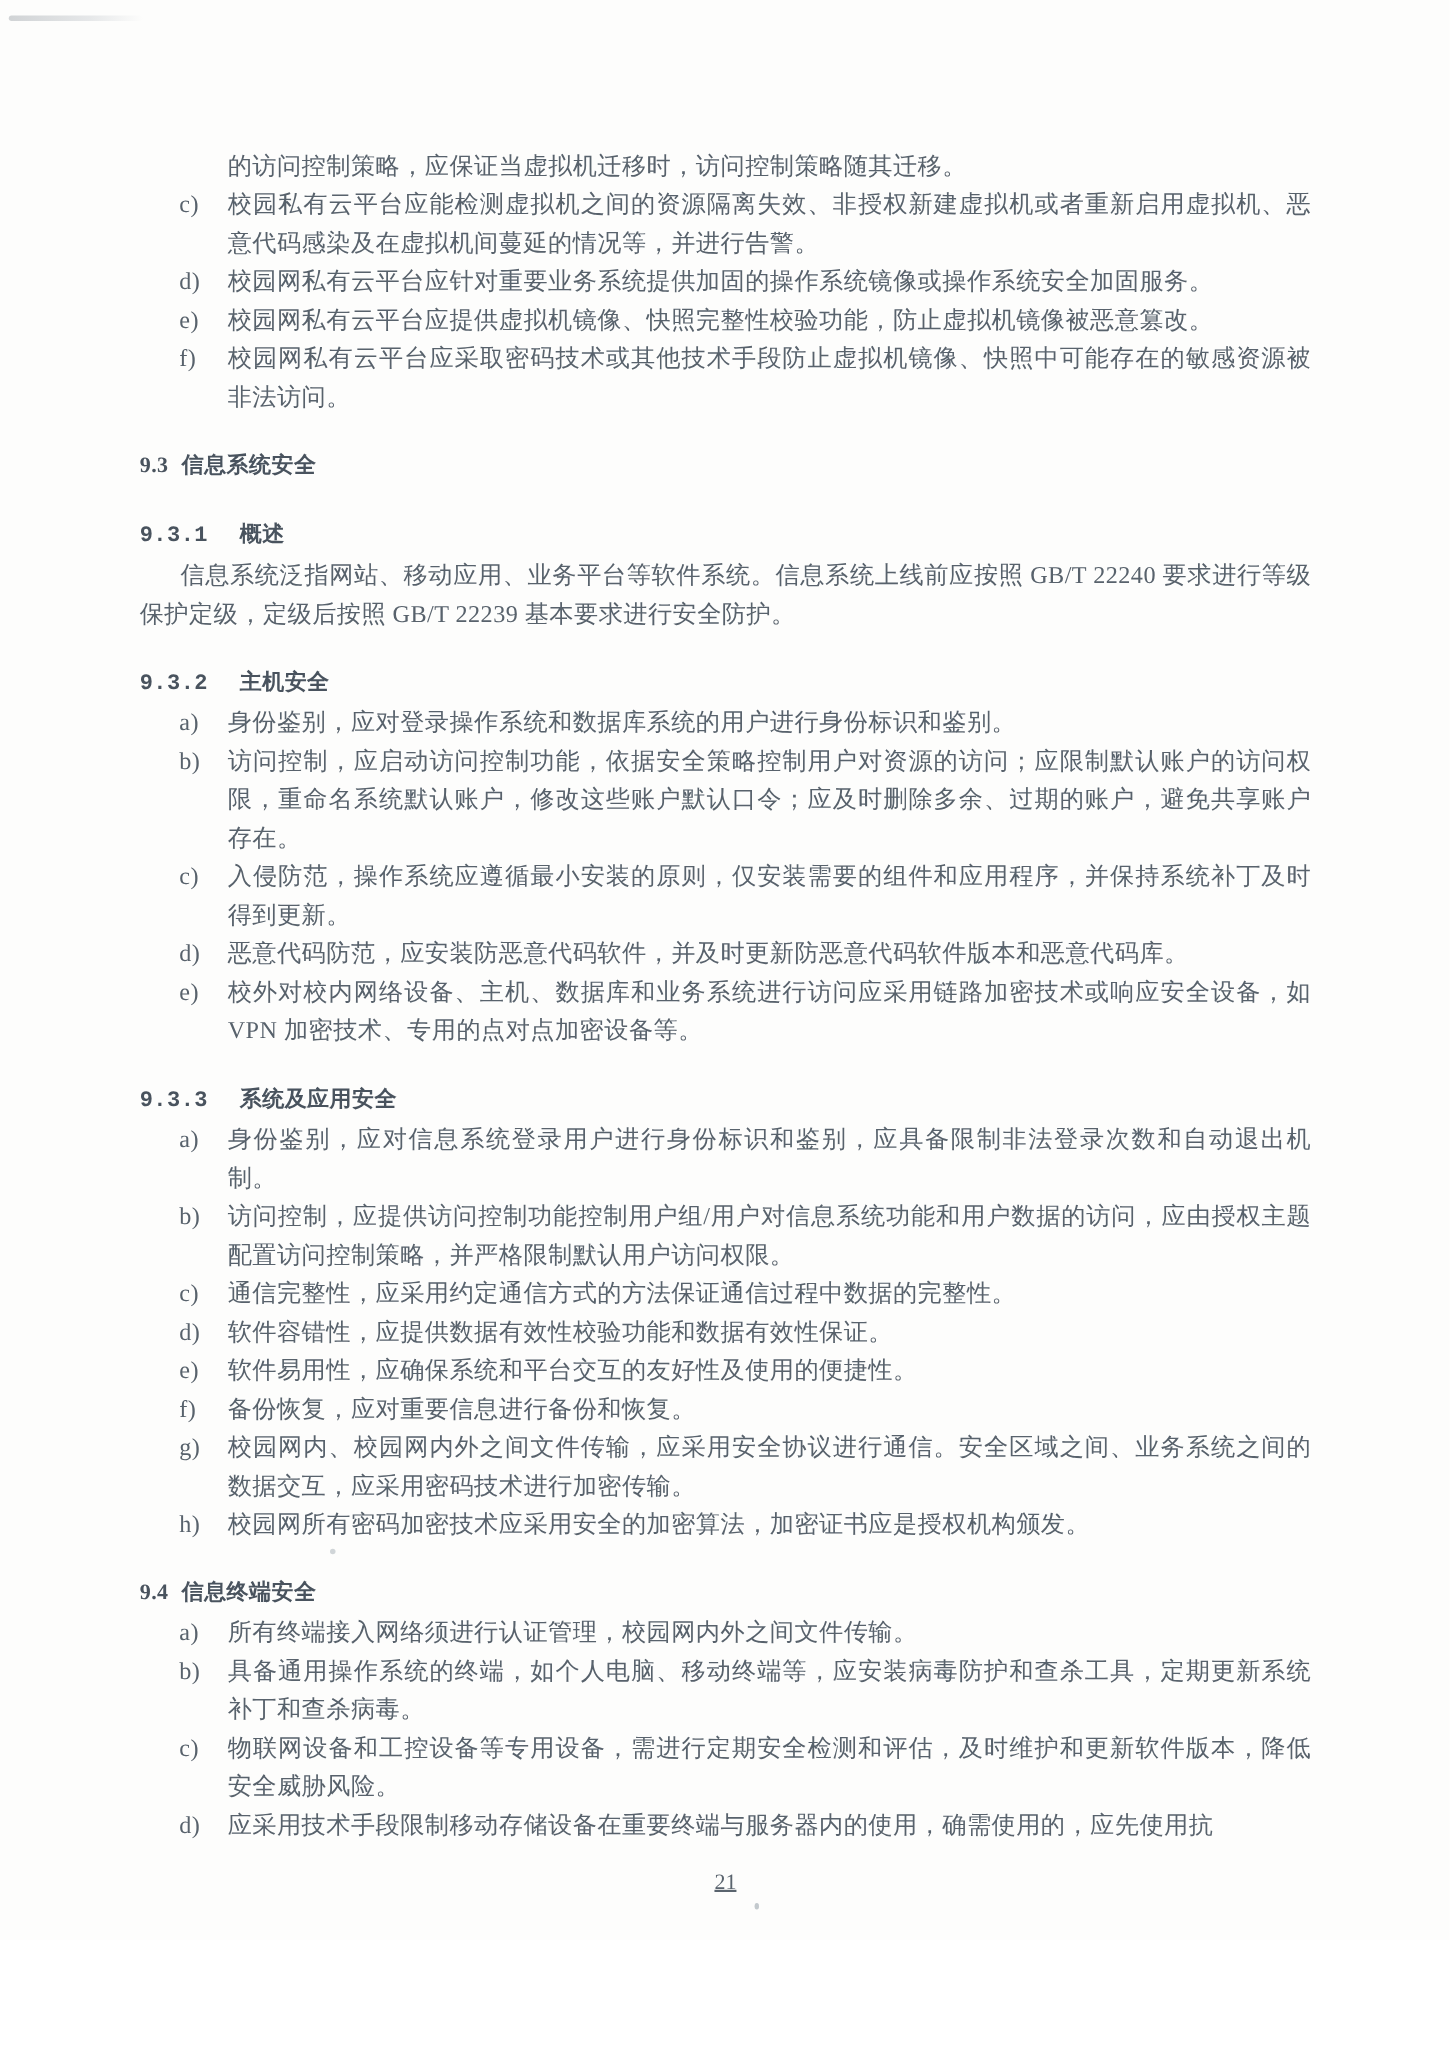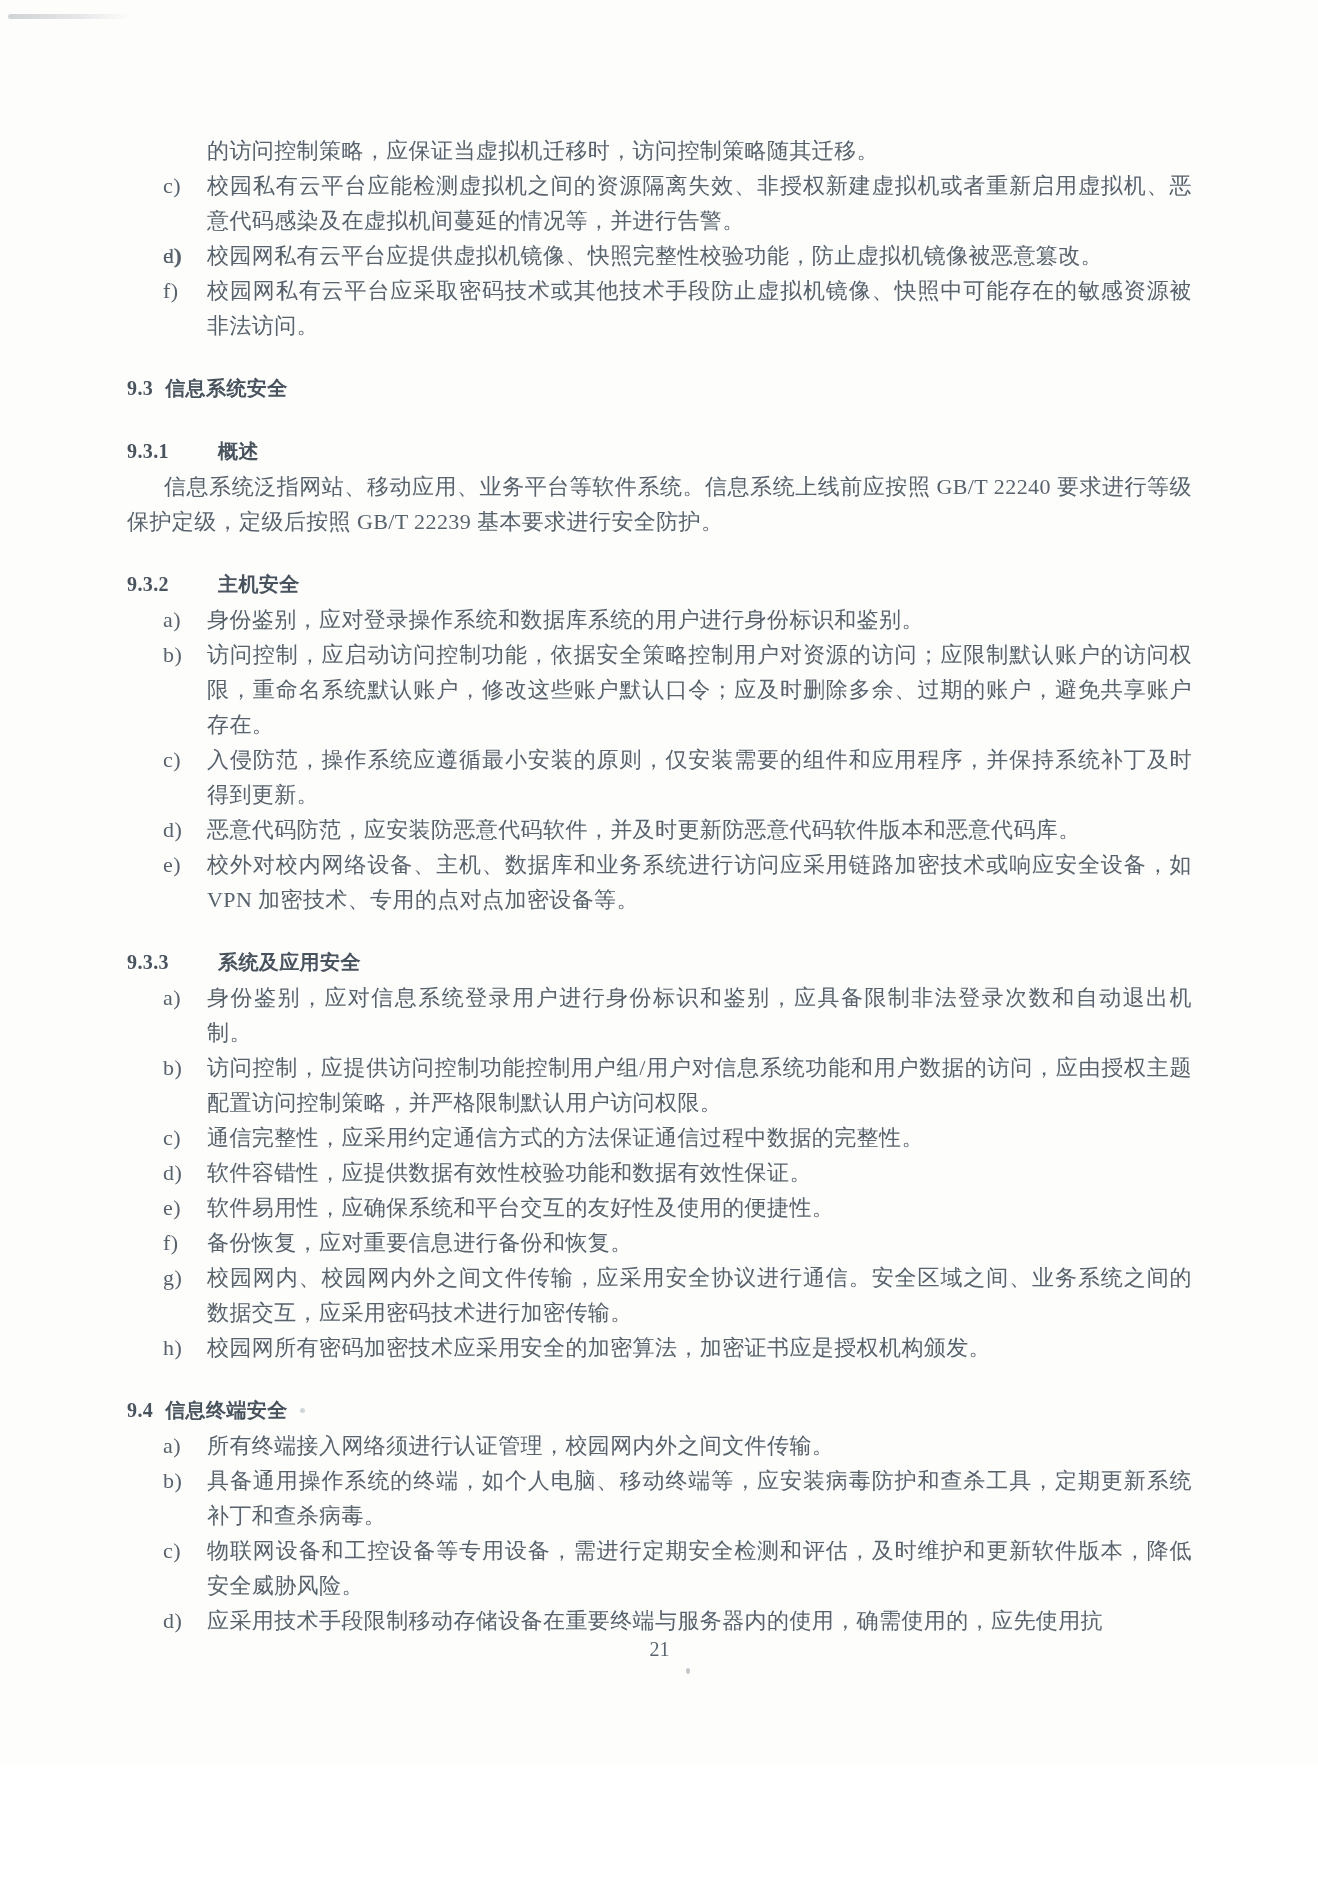--- a/index.html
+++ b/index.html
@@ -39,28 +39,30 @@
   .li-label { position: absolute; left: 36px; top: 0; }
   h2, h3 {
     margin: 28px 0 0 0;
     font-size: 20px;
     line-height: 35px;
     font-weight: bold;
     color: #49535e;
     letter-spacing: 0.4px;
   }
   h2 .h-num { margin-right: 12px; }
-  h3 .h-num { display: inline-block; min-width: 91px; font-weight: bold; }
+  h3 .h-num { display: inline-block; min-width: 91px; font-weight: bold; font-family: Liberation Mono, monospace; }
   .para { text-indent: 37px; }
   .mt-lg { }
   .page-num {
+    margin-top: 24px;
     text-align: center;
     font-size: 20px;
     color: #5a646e;
     position: relative;
+    text-decoration: underline;
   }
   .speck {
     position: absolute;
     left: 52.5%; top: 30px;
     width: 4px; height: 6px;
     background: #aab2b9;
     border-radius: 50%;
     opacity: .7;
   }
   .dot-artifact {
@@ -78,21 +80,21 @@
 <div class="page">
   <div class="scan-streak"></div>
   <div class="dot-artifact"></div>
 
   <div class="content">
 
     <p class="cont-line">的访问控制策略，应保证当虚拟机迁移时，访问控制策略随其迁移。</p>
 
     <div class="list">
         <div class="li"><span class="li-label">c)</span><span>校园私有云平台应能检测虚拟机之间的资源隔离失效、非授权新建虚拟机或者重新启用虚拟机、恶意代码感染及在虚拟机间蔓延的情况等，并进行告警。</span></div>
-        <div class="li"><span class="li-label">d)</span></div>
+        <div class="li"><span class="li-label">d)</span><span>校园网私有云平台应针对重要业务系统提供加固的操作系统镜像或操作系统安全加固服务。</span></div>
         <div class="li"><span class="li-label">e)</span><span>校园网私有云平台应提供虚拟机镜像、快照完整性校验功能，防止虚拟机镜像被恶意篡改。</span></div>
         <div class="li"><span class="li-label">f)</span><span>校园网私有云平台应采取密码技术或其他技术手段防止虚拟机镜像、快照中可能存在的敏感资源被非法访问。</span></div>
       </div>
 
     <h2>
       <span class="h-num">9.3</span><span class="h-title">信息系统安全</span>
     </h2>
 
     <h3>
       <span class="h-num">9.3.1</span><span class="h-title">概述</span>

